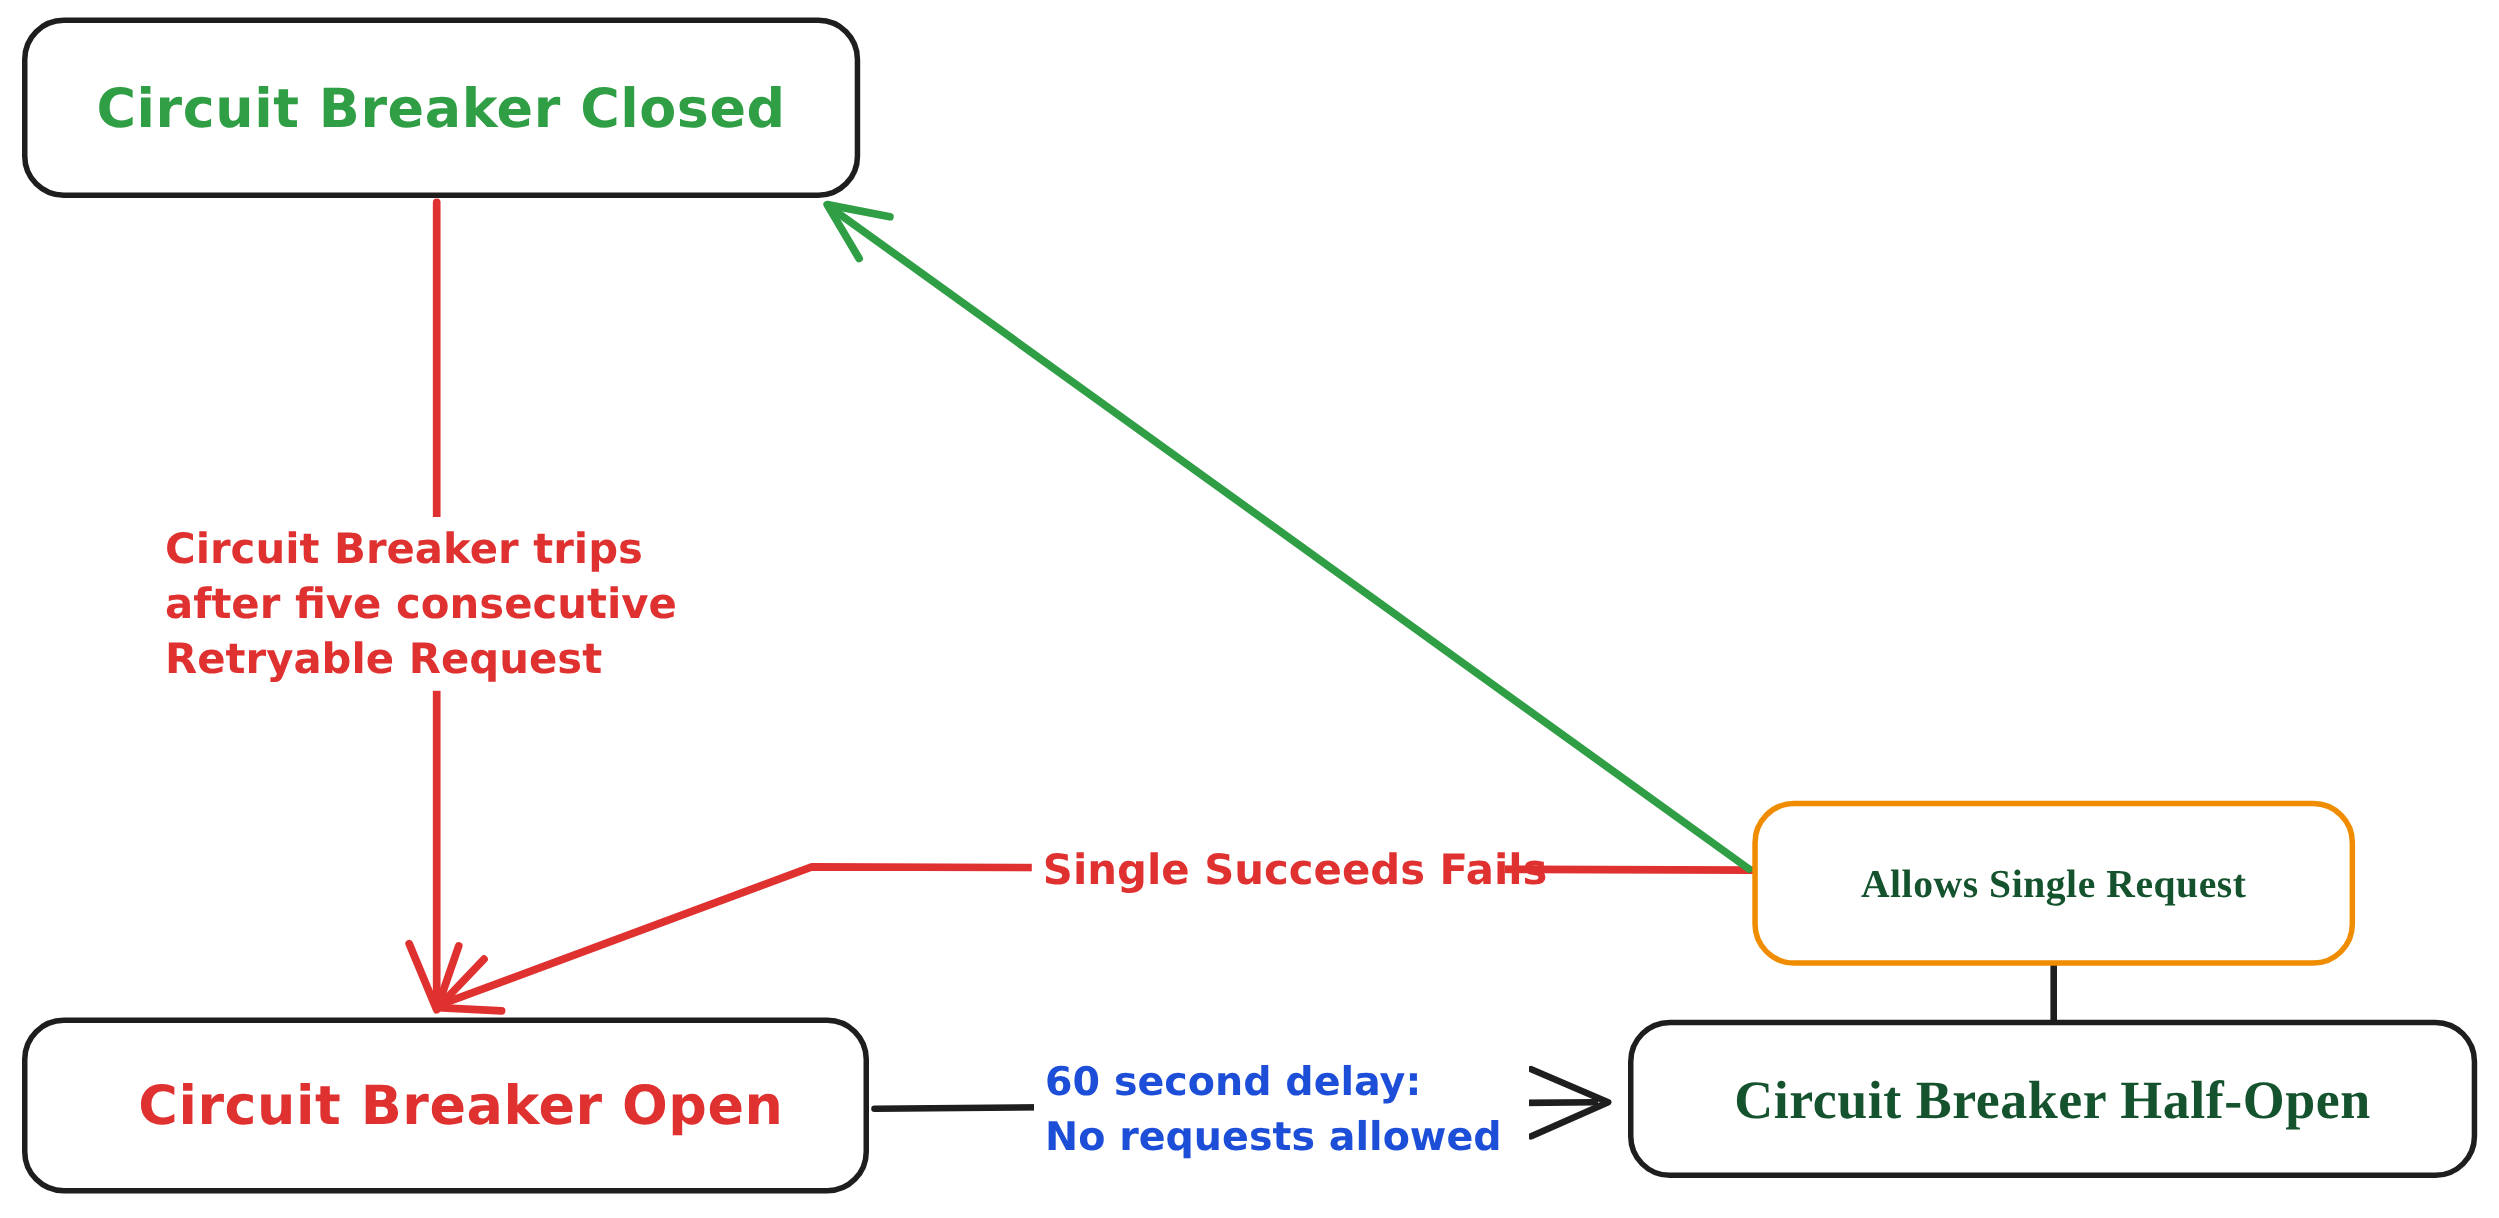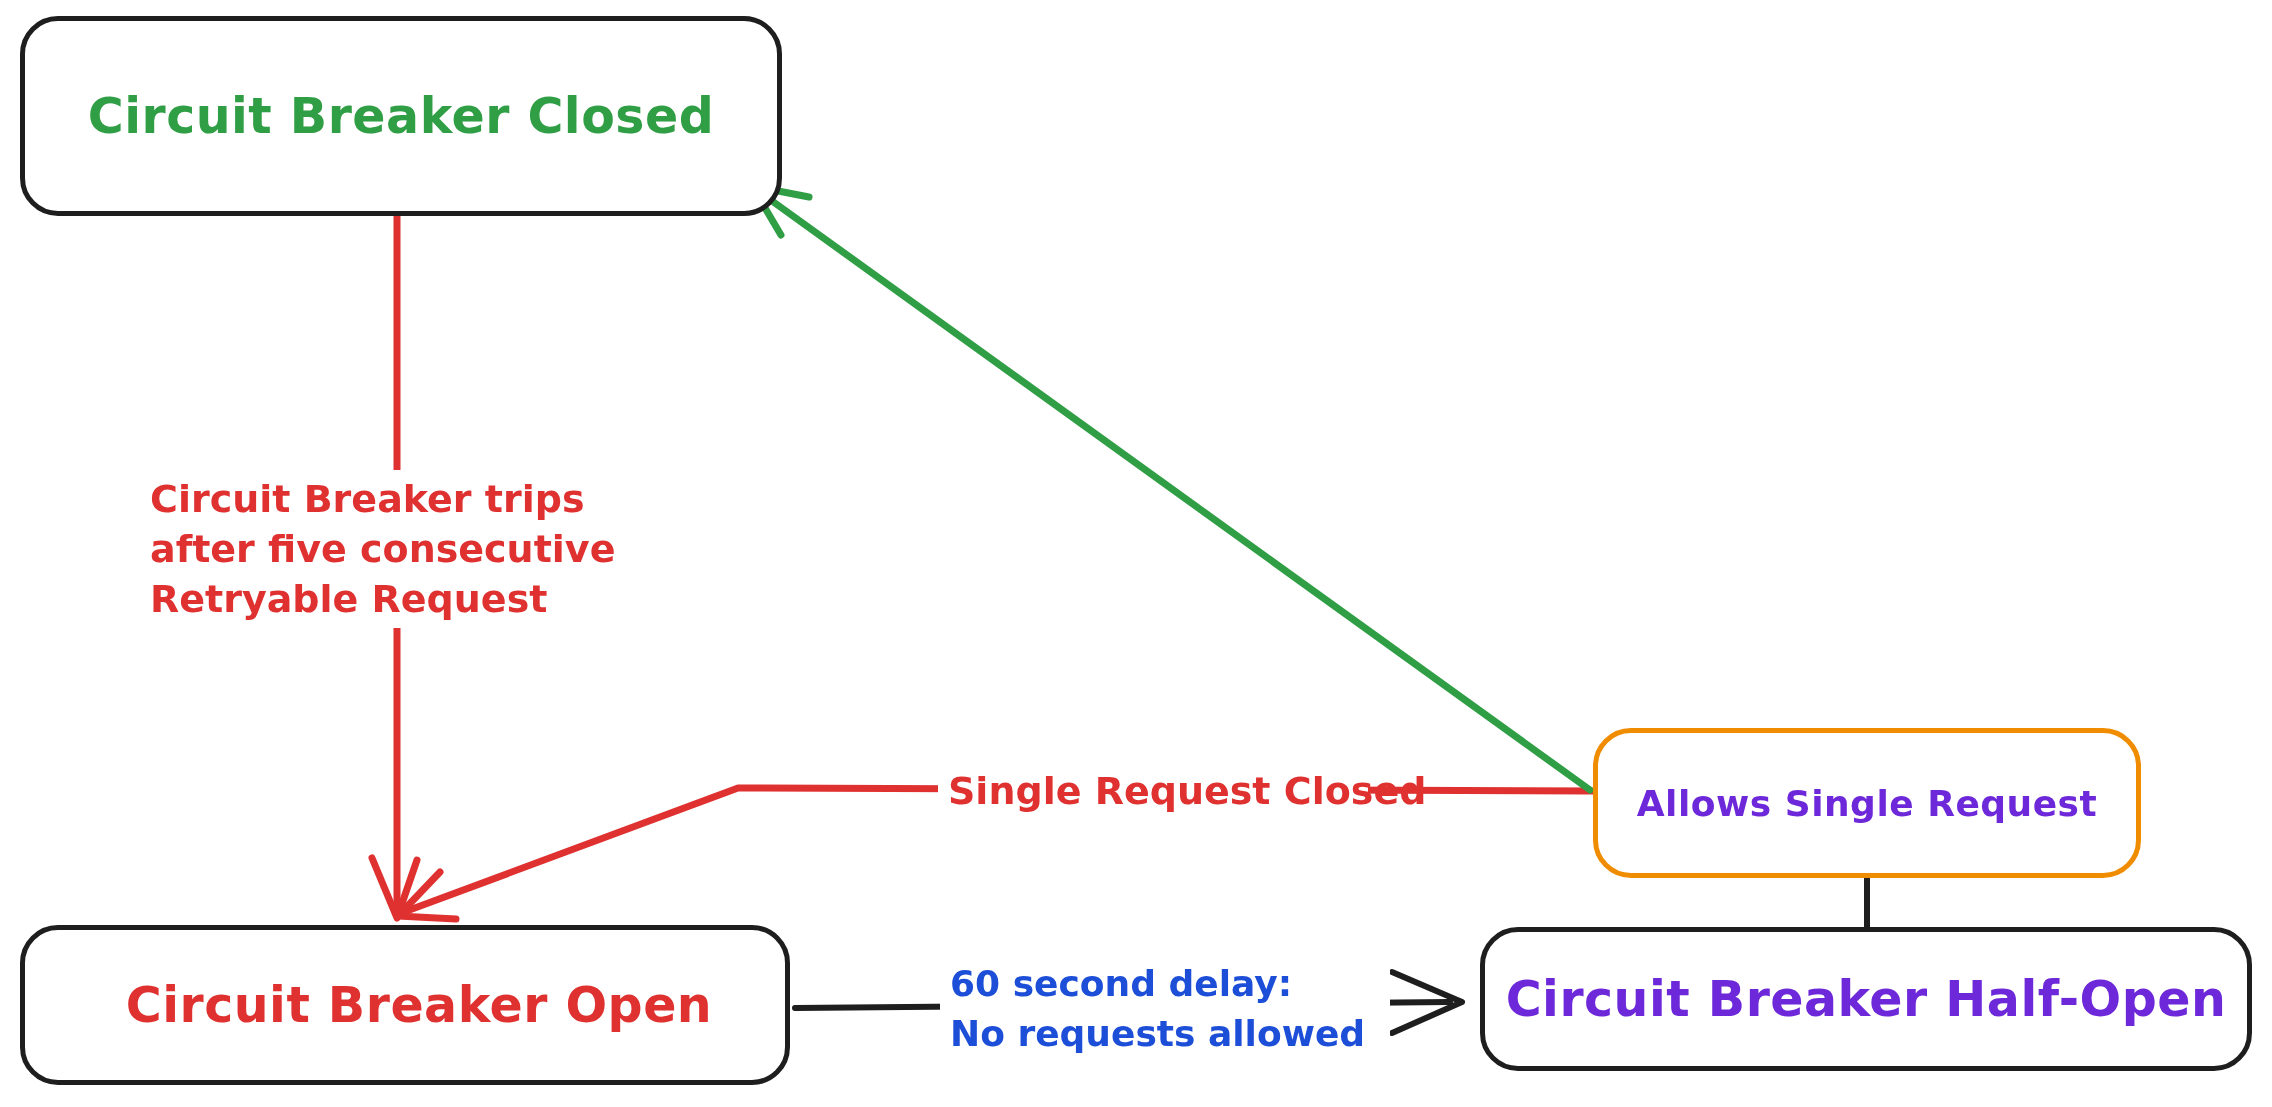--- a/index.html
+++ b/index.html
@@ -36,21 +36,21 @@
   .node.orange-border { border-color: #f08c00; }
   .node-label {
     font-size: 49px;
     font-weight: bold;
     letter-spacing: 0.5px;
     white-space: nowrap;
   }
   .node-label.small { font-size: 36px; }
   .green  { color: #2f9e44; }
   .red    { color: #e03131; }
-  .orange { color: #6d28d9; }
+  .orange { color: #14532d; font-family: Liberation Serif, serif; }
   .black  { color: #1d4ed8; }
   .edge-label {
     position: absolute;
     background: #ffffff;
     font-weight: bold;
     font-size: 38px;
     line-height: 50px;
     padding: 4px 10px;
     white-space: nowrap;
   }
@@ -81,21 +81,21 @@
     <g>
       <line x1="795" y1="1008" x2="1450" y2="1002" stroke-width="6" stroke-linecap="round" stroke="#1e1e1e"></line>
       <polyline points="1392,972 1462,1002 1392,1033" fill="none" stroke-width="6" stroke-linecap="round" stroke-linejoin="round" stroke="#1e1e1e"></polyline>
     </g>
 
     <g>
       <line x1="1867" y1="876" x2="1867" y2="930" stroke-width="6" stroke-linecap="round" stroke="#1e1e1e"></line>
     </g>
   </svg>
 
-  <div class="node" style="left:20px; top:16px; width:762px; height:200px;">
+  <div class="node" style="left:20px; top:16px; width:762px; height:164px;">
     <span class="node-label green">Circuit Breaker Closed</span>
   </div>
 
   <div class="node" style="left:20px; top:925px; width:770px; height:160px;padding-left:28px;">
     <span class="node-label red">Circuit Breaker Open</span>
   </div>
 
   <div class="node" style="left:1480px; top:927px; width:772px; height:144px;">
     <span class="node-label orange">Circuit Breaker Half-Open</span>
   </div>
@@ -104,20 +104,20 @@
     <span class="node-label small orange">Allows Single Request</span>
   </div>
 
   <div class="edge-label red" style="left:140px; top:470px; width:520px;">
     <div>Circuit Breaker trips</div>
     <div>after five consecutive</div>
     <div>Retryable Request</div>
   </div>
 
 
-  <div class="edge-label red" style="left:938px; top:762px; width:410px;">Single Request Closed</div>
+  <div class="edge-label red" style="left:938px; top:762px; width:410px;">Single Succeeds Fails</div>
 
   <div class="edge-label small black" style="left:940px; top:955px; width:430px;">
     <div>60 second delay:</div>
     <div>No requests allowed</div>
   </div>
 
 </div>
 
 </body></html>

